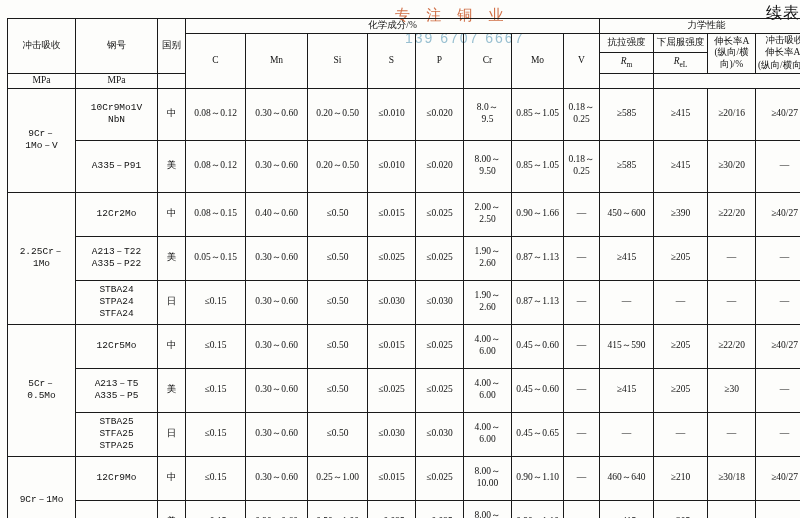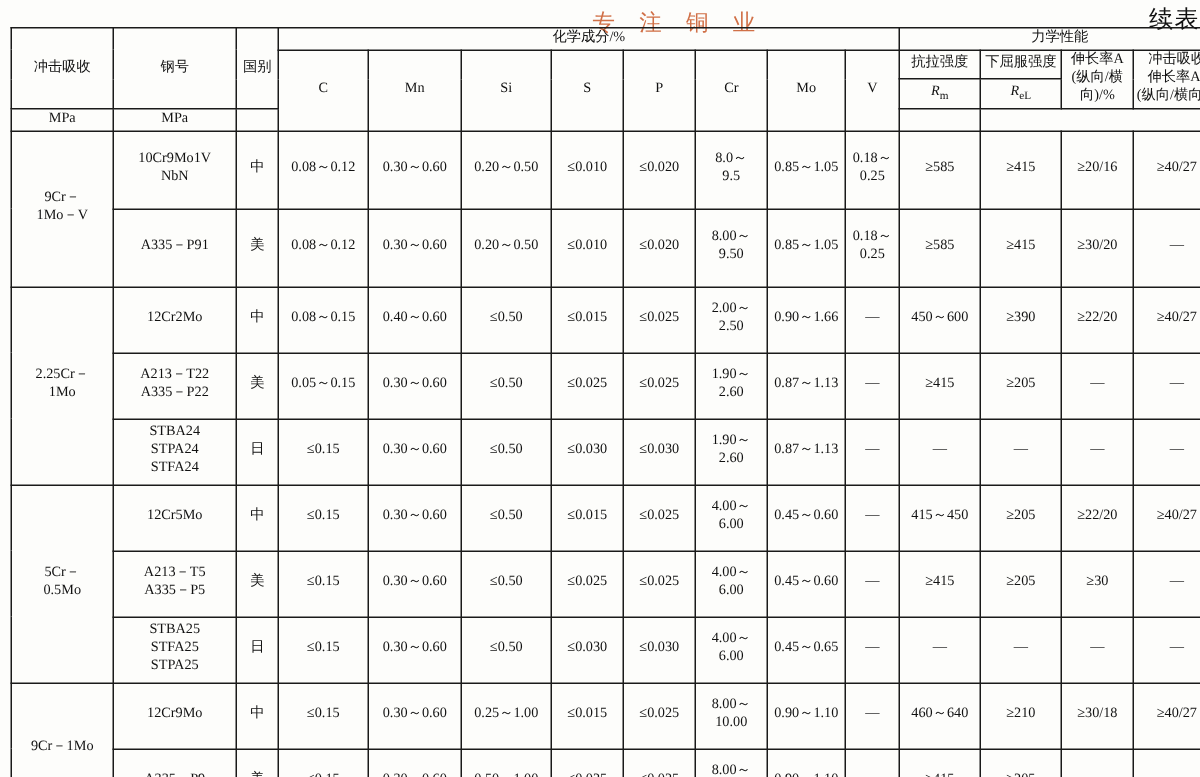--- a/index.html
+++ b/index.html
@@ -56,34 +56,35 @@
     text-align:center;
     vertical-align:middle;
     font-size:9.5px;
     line-height:1.25;
     padding:1px 1px;
   }
   .hdr{font-size:10px;}
   .hdr-small{font-size:9px;}
   .sym{font-style:italic;}
   .unit{font-size:9px;}
-  td.rowcat{font-size:10px;}
-  td.grade{font-size:9.5px;text-align:center;}
+  td.rowcat{font-size:10px;font-family:Liberation Mono, monospace;}
+  td.grade{font-size:9.5px;text-align:center;font-family:Liberation Mono, monospace;}
   td.country{font-size:10px;}
   .two-line{line-height:1.15;}
   .thick-top > td{border-top:1.6px solid #000;}
   .sub{font-size:7.5px;vertical-align:sub;}
 </style>
 </head>
 <body>
 
 <div class="page">
 
   <div class="cont-label">续表</div>
   <div class="wm">专 注 铜 业</div>
+  <div class="wm2">139 6707 6667</div>
 
   <table class="main" id="spec-table">
     <colgroup>
       <col style="width:68px">
       <col style="width:82px">
       <col style="width:28px">
       <col style="width:60px">
       <col style="width:62px">
       <col style="width:60px">
       <col style="width:48px">
@@ -224,21 +225,21 @@
           <td class="grade"><span>12Cr5Mo</span></td>
           <td class="country">中</td>
           <td>≤0.15</td>
           <td>0.30～0.60</td>
           <td>≤0.50</td>
           <td>≤0.015</td>
           <td>≤0.025</td>
           <td>4.00～<br>6.00</td>
           <td>0.45～0.60</td>
           <td>—</td>
-          <td>415～450</td>
+          <td>415～590</td>
           <td>≥205</td>
           <td>≥22/20</td>
           <td>≥40/27</td>
         </tr>
         <tr style="height: 44px;">
           <td class="grade"><span>A213－T5</span><br><span>A335－P5</span></td>
           <td class="country">美</td>
           <td>≤0.15</td>
           <td>0.30～0.60</td>
           <td>≤0.50</td>

